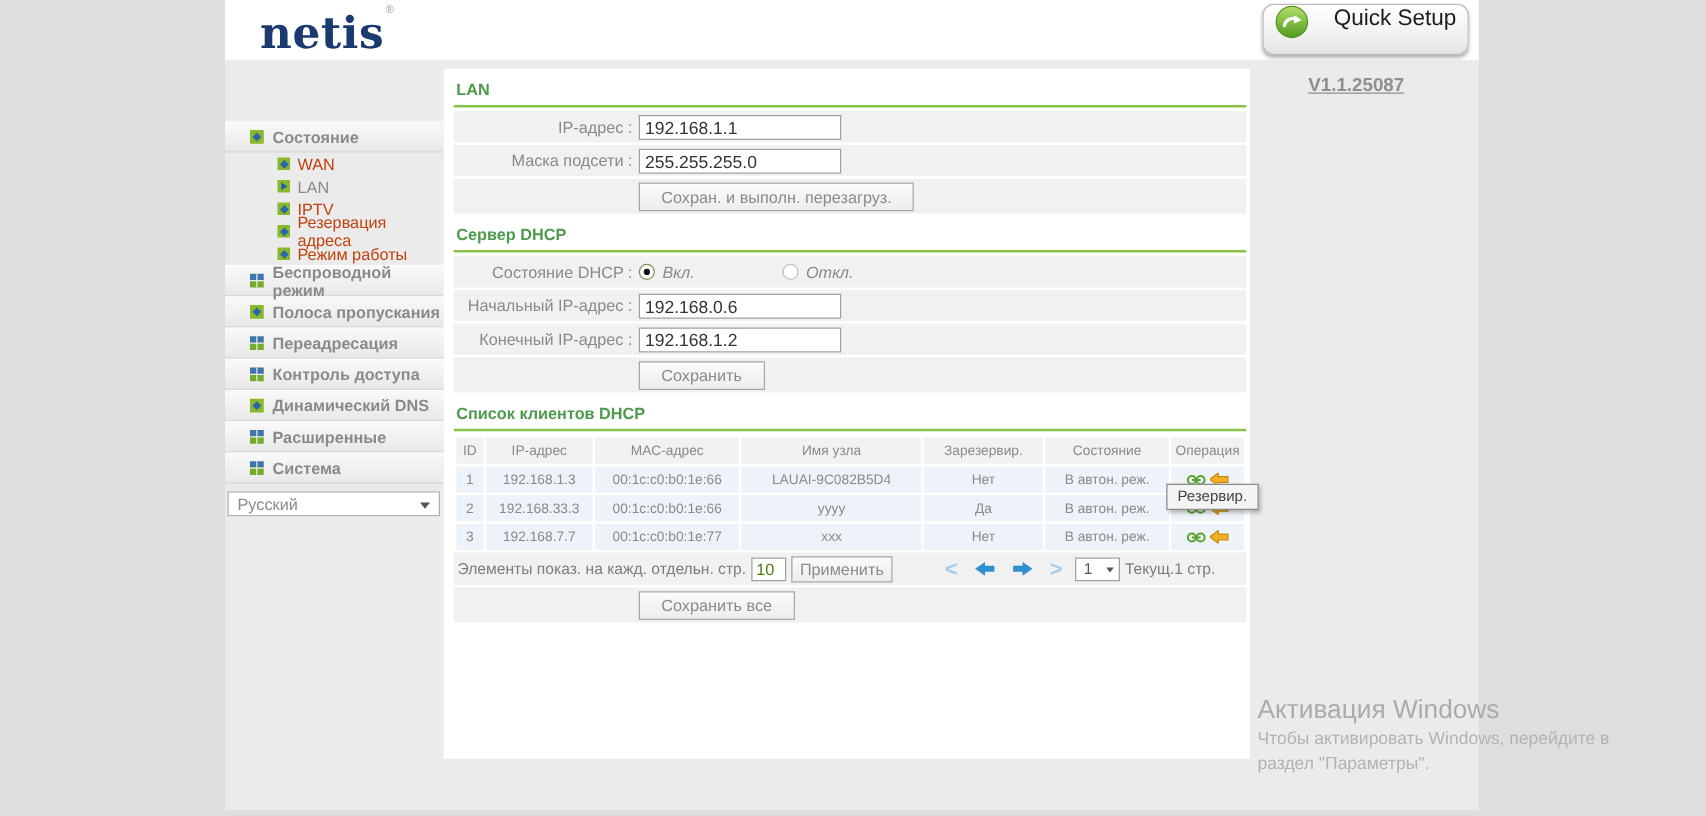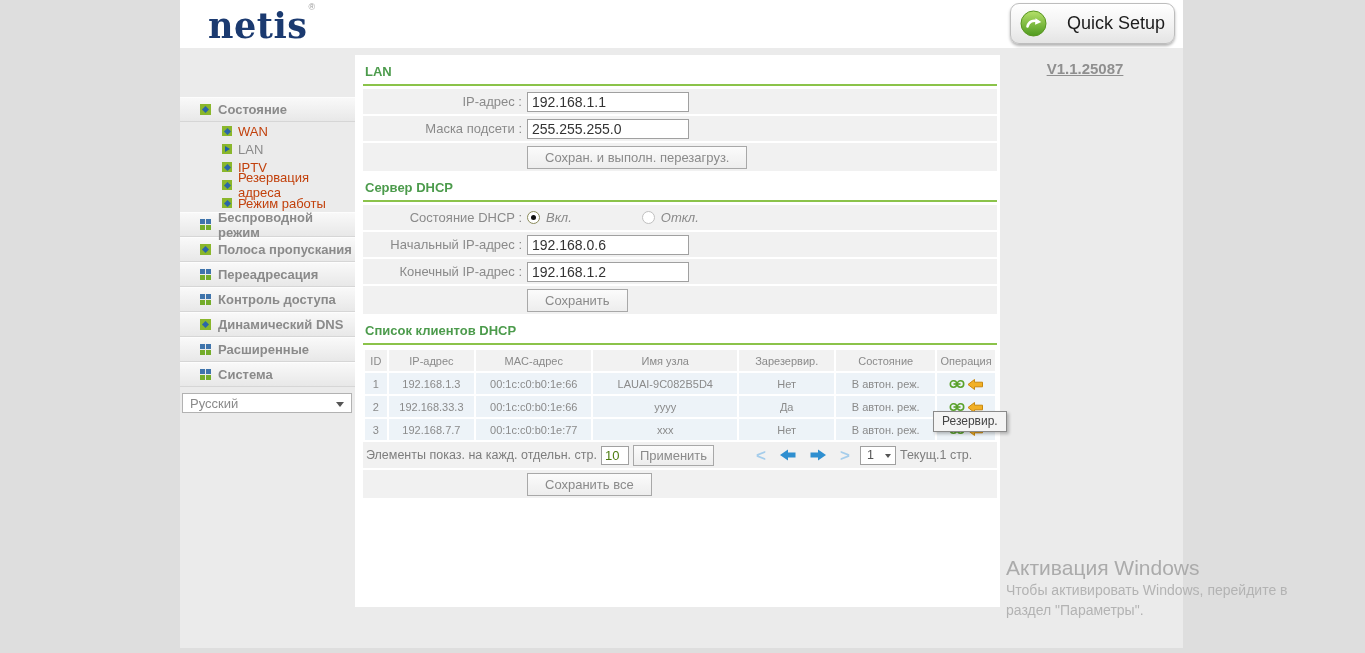--- a/index.html
+++ b/index.html
@@ -5,21 +5,21 @@
   * { box-sizing:border-box; margin:0; padding:0; }
   html,body { width:1365px; height:653px; overflow:hidden; }
   body { background:#dedede; font-family:"Liberation Sans",sans-serif; position:relative; }
 
   .page { position:absolute; left:180px; top:0; width:1003px; height:648px; background:#ebebeb; }
 
   
   .header { position:absolute; left:0; top:0; width:1003px; height:48px; background:#fff; }
   .logo { position:absolute; left:28px; top:2px; font-family:"DejaVu Serif",serif; font-weight:bold; font-size:35px; color:#1b3a70; letter-spacing:0.5px; }
   .logo sup { font-size:9px; color:#9a9a9a; vertical-align:28px; margin-left:1px; font-family:"Liberation Sans",sans-serif; font-weight:normal; }
-  .quick-setup { position:absolute; right:8px; top:3px; width:165px; height:41px; border-radius:9px; border:1px solid #bdbdbd; background:linear-gradient(#ffffff,#f2f2f2 55%,#e4e4e4); box-shadow:0 2px 3px rgba(0,0,0,.3), inset 0 1px 0 #fff; display:flex; align-items:center; justify-content:center; gap:20px; font-size:18px; color:#1c1c1c; font-family:"Liberation Sans",sans-serif; cursor:pointer; }
+  .quick-setup { position:absolute; right:8px; top:3px; width:165px; height:41px; border-radius:9px; border:1px solid #bdbdbd; background:linear-gradient(#ffffff,#f2f2f2 55%,#e4e4e4); box-shadow:0 2px 3px rgba(0,0,0,.3), inset 0 1px 0 #fff; display:flex; justify-content:center; gap:20px; font-size:18px; color:#1c1c1c; font-family:"Liberation Sans",sans-serif; cursor:pointer; }
 
   
   .sidebar { position:absolute; left:0; top:55px; width:175px; }
   .menu { margin-top:42px; }
   .m-item { height:25px; display:flex; align-items:center; gap:7px; padding-left:20px; background:linear-gradient(#f9f9f9,#e8e8e8); border-top:1px solid #fdfdfd; border-bottom:1px solid #d6d6d6; color:#8a8a8a; font-size:13px; font-weight:bold; cursor:pointer; }
   .s-item { height:18px; display:flex; align-items:center; gap:6px; padding-left:42px; color:#c2410c; font-size:13px; cursor:pointer; }
   .s-item.active { color:#8a8a8a; }
 
   .ic { flex:none; position:relative; }
   .ic-diamond { width:11px; height:11px; background:#8ab72c; }
@@ -36,38 +36,38 @@
   .ic-play::after { content:""; position:absolute; left:3px; top:2px; border-left:5px solid #1f5fa8; border-top:3px solid transparent; border-bottom:3px solid transparent; }
 
   .lang-select { margin:6px 0 0 2px; width:170px; height:20px; background:#fff; border:1px solid #b2b2b2; display:flex; align-items:center; color:#8a8a8a; font-size:13px; padding-left:7px; position:relative; cursor:pointer; }
   .lang-select .tri { position:absolute; right:7px; top:8px; border-left:4px solid transparent; border-right:4px solid transparent; border-top:5px solid #555; }
 
   
   .content { position:absolute; left:175px; top:55px; width:645px; height:552px; background:#fff; padding:2px 3px 0 8px; }
   .section-title { font-size:13px; font-weight:bold; color:#4c9b4c; padding:7px 2px 5px 2px; }
   .title-line { height:2px; background:#8bc34a; margin-bottom:3px; }
   .form-row { background:#f1f1f1; height:25px; display:flex; align-items:center; margin-bottom:2px; font-size:13px; color:#8a8a8a; }
-  .row-label { width:164px; text-align:right; padding-right:5px; flex:none; }
+  .row-label { width:148px; text-align:right; padding-right:5px; flex:none; }
   .txt { width:162px; height:20px; border:1px solid #a0a0a0; font-size:14px; color:#333; padding:0 4px; font-family:"Liberation Sans",sans-serif; background:#fff; }
   .btn { border:1px solid #a8a8a8; background:linear-gradient(#fbfbfb,#ededed); color:#8a8a8a; font-size:13px; padding:3px 17px; font-family:"Liberation Sans",sans-serif; cursor:pointer; }
   .btn-row { height:28px; }
   .radio-group { display:flex; align-items:center; gap:6px;font-style:italic; }
   .radio { width:13px; height:13px; border-radius:50%; background:#fff; display:inline-block; position:relative; flex:none; cursor:pointer; }
   .radio.checked { border:1px solid #8a8a5a; }
   .radio.checked::after { content:""; position:absolute; left:3px; top:3px; width:5px; height:5px; border-radius:50%; background:#111; }
   .radio.unchecked { border:1px solid #c0c0c0; }
   .radio-off { margin-left:64px; }
 
   table.clients { width:634px; border-collapse:separate; border-spacing:2px; font-size:11px; }
   table.clients th { background:#f2f2f2; color:#8a8a8a; font-weight:normal; height:21px; text-align:center; }
   table.clients td { background:#edf3f8; color:#8a8a8a; height:21px; text-align:center; }
   .op-cell { white-space:nowrap; }
   .op-cell svg { vertical-align:middle; cursor:pointer; }
 
-  .tooltip { position:absolute; left:578px; top:356px; background:#f4f4f4; border:1px solid #8a8a8a; box-shadow:2px 2px 3px rgba(0,0,0,.25); font-size:12px; color:#444; padding:2px 8px 3px 8px; z-index:5; }
+  .tooltip { position:absolute; left:578px; top:332px; background:#f4f4f4; border:1px solid #8a8a8a; box-shadow:2px 2px 3px rgba(0,0,0,.25); font-size:12px; color:#444; padding:2px 8px 3px 8px; z-index:5; }
 
   .pag-row { background:#f1f1f1; height:26px; display:flex; align-items:center; margin-bottom:2px; font-size:12.5px; color:#7d7d7d; padding-left:3px; }
   .pag-input { width:28px; height:19px; border:1px solid #a0a0a0; font-size:13px; color:#4d7c0f; text-align:left; padding:0 3px; margin:0 4px; font-family:"Liberation Sans",sans-serif; }
   .pag-nav { display:flex; align-items:center; gap:14px; margin-left:42px; }
   .chev { color:#a5cdeb; font-size:17px; font-weight:bold; cursor:pointer; line-height:1; }
   .page-select { width:36px; height:19px; background:#fff; border:1px solid #a0a0a0; display:flex; align-items:center; padding-left:6px; position:relative; font-size:12.5px; color:#555; margin-left:10px; cursor:pointer; }
   .page-select .tri { position:absolute; right:4px; top:7px; border-left:3.5px solid transparent; border-right:3.5px solid transparent; border-top:4.5px solid #555; }
   .cur-page { margin-left:4px; }
 
   .version { position:absolute; left:820px; top:60px; width:170px; text-align:center; color:#8f8f8f; font-weight:bold; font-size:15px;text-decoration:underline; }

